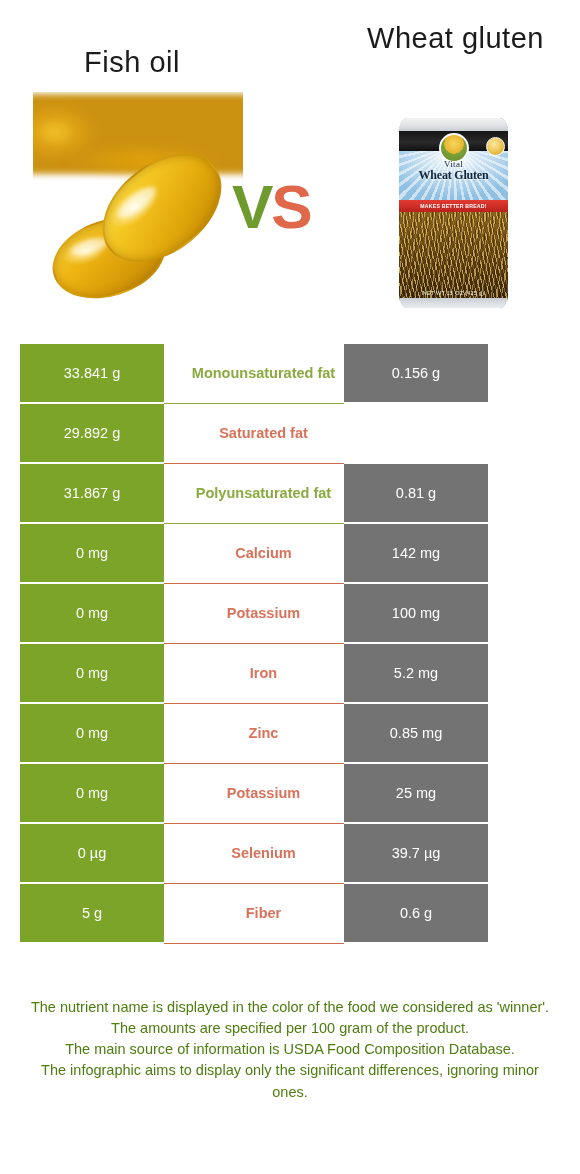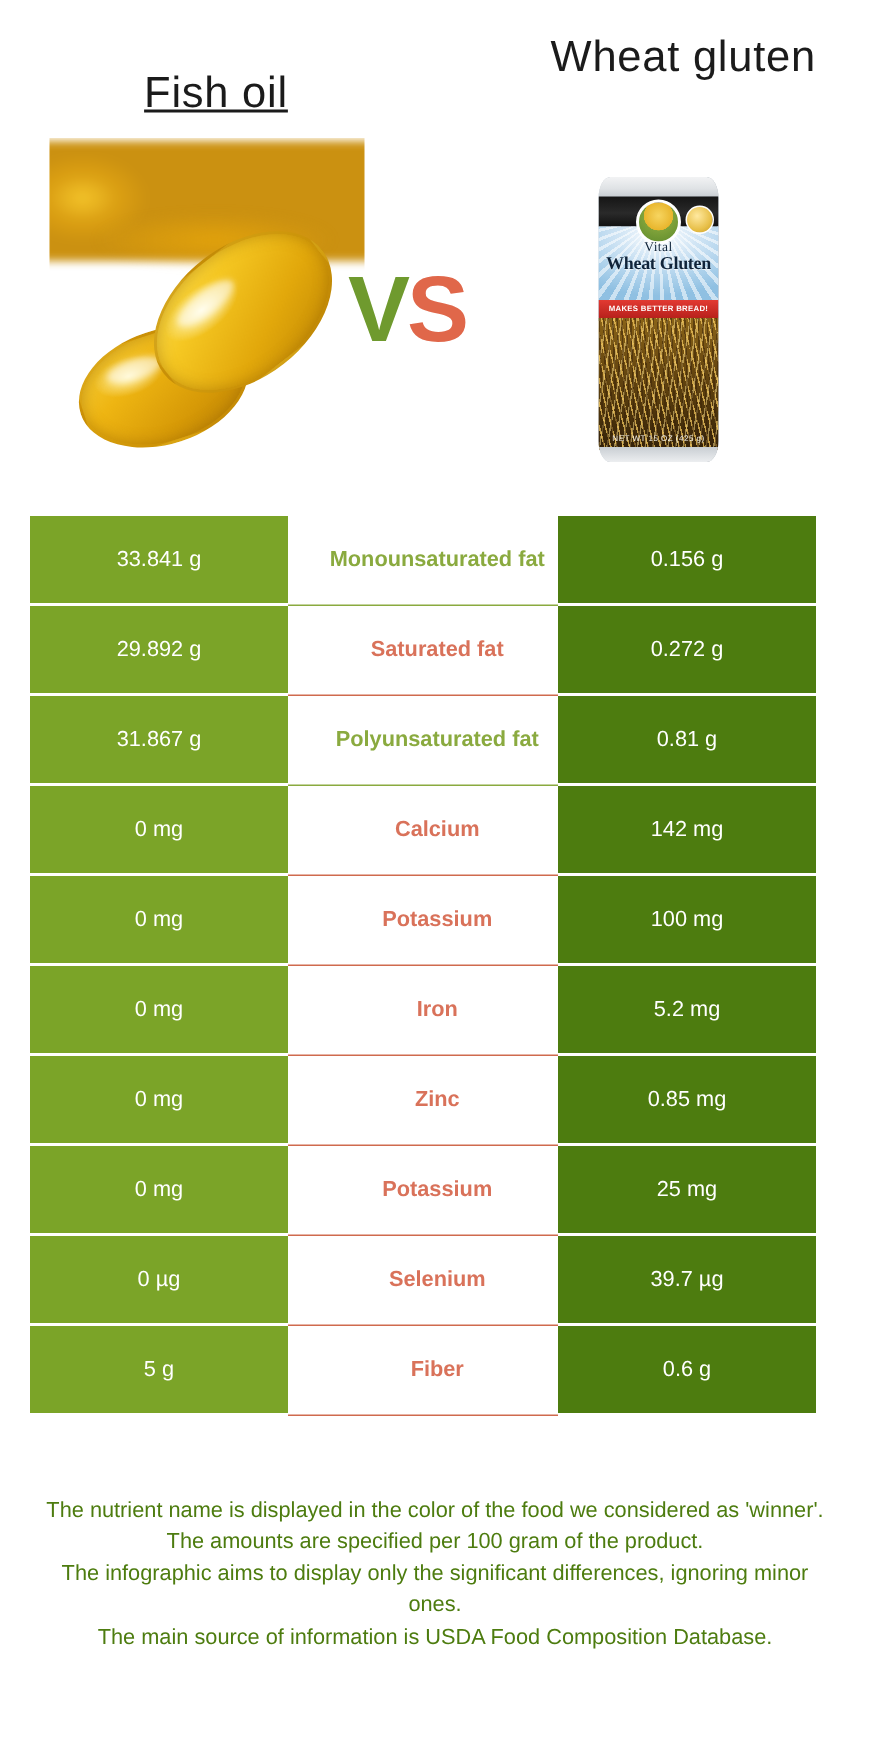--- a/index.html
+++ b/index.html
@@ -34,24 +34,23 @@
     font-family: "Liberation Sans", sans-serif;
     font-weight: 300;
     font-size: 29px;
     letter-spacing: 0.5px;
     color: #1b1b1b;
     text-align: center;
     line-height: 1.12;
     -webkit-font-smoothing: antialiased;
   }
   .title-left {
-    left: 24px;
+    left: 12px;
     top: 46px;
     width: 240px;
-    text-decoration: underline;
   }
   .title-right {
     left: 348px;
     top: 22px;
     width: 215px;
   }
 
   
   .vs {
     position: absolute;
@@ -141,21 +140,21 @@
     left: 393px;
     top: 108px;
     width: 116px;
     height: 208px;
   }
   
   .can {
     position: absolute;
     left: 6px;
     top: 10px;
-    width: 80px;
+    width: 109px;
     height: 190px;
     border-radius: 8px / 14px;
     overflow: hidden;
     background: #cdd8e2;
     box-shadow: inset -9px 0 16px rgba(0,0,0,0.22), inset 9px 0 14px rgba(255,255,255,0.35);
   }
   .can-lid {
     position: absolute;
     left: 0; top: 0;
     width: 100%;
@@ -302,26 +301,26 @@
   }
   .cell {
     box-sizing: border-box;
     display: flex;
     align-items: center;
     justify-content: center;
     font-size: 14.5px;
     line-height: 1;
   }
   .cell-left, .cell-right {
-    width: 172px;
+    width: 144px;
     color: #ffffff;
     border-bottom: 2px solid #ffffff;
   }
   .cell-left { background: #7ba428; }
-  .cell-right { background: #4d7c0f; }
+  .cell-right { background: #737373; }
   .cell-mid {
     width: 180px;
     background: #ffffff;
     font-weight: 600;
     border-bottom: 1px solid transparent;
     text-align: center;
     padding-left: 19px;
   }
   .cell-mid.win-green { color: #8aaa3f; border-bottom-color: #8aaa3f; }
   .cell-mid.win-red   { color: #d9725a; border-bottom-color: #cf6a4e; }
@@ -387,21 +386,20 @@
 
   <div class="table" id="nutrient-table">
       <div class="row">
         <div class="cell cell-left">33.841 g</div>
         <div class="cell cell-mid win-green">Monounsaturated fat</div>
         <div class="cell cell-right">0.156 g</div>
       </div>
       <div class="row">
         <div class="cell cell-left">29.892 g</div>
         <div class="cell cell-mid win-red">Saturated fat</div>
-        <div class="cell cell-right">0.272 g</div>
       </div>
       <div class="row">
         <div class="cell cell-left">31.867 g</div>
         <div class="cell cell-mid win-green">Polyunsaturated fat</div>
         <div class="cell cell-right">0.81 g</div>
       </div>
       <div class="row">
         <div class="cell cell-left">0 mg</div>
         <div class="cell cell-mid win-red">Calcium</div>
         <div class="cell cell-right">142 mg</div>
@@ -434,17 +432,17 @@
       <div class="row">
         <div class="cell cell-left">5 g</div>
         <div class="cell cell-mid win-red">Fiber</div>
         <div class="cell cell-right">0.6 g</div>
       </div>
     </div>
 
   <div class="footer">
     <p>The nutrient name is displayed in the color of the food we considered as 'winner'.</p>
     <p>The amounts are specified per 100 gram of the product.</p>
+    <p>The main source of information is USDA Food Composition Database.</p>
     <p>The infographic aims to display only the significant differences, ignoring minor ones.</p>
-    <p>The main source of information is USDA Food Composition Database.</p>
   </div>
 
 </div>
 
 </body></html>

